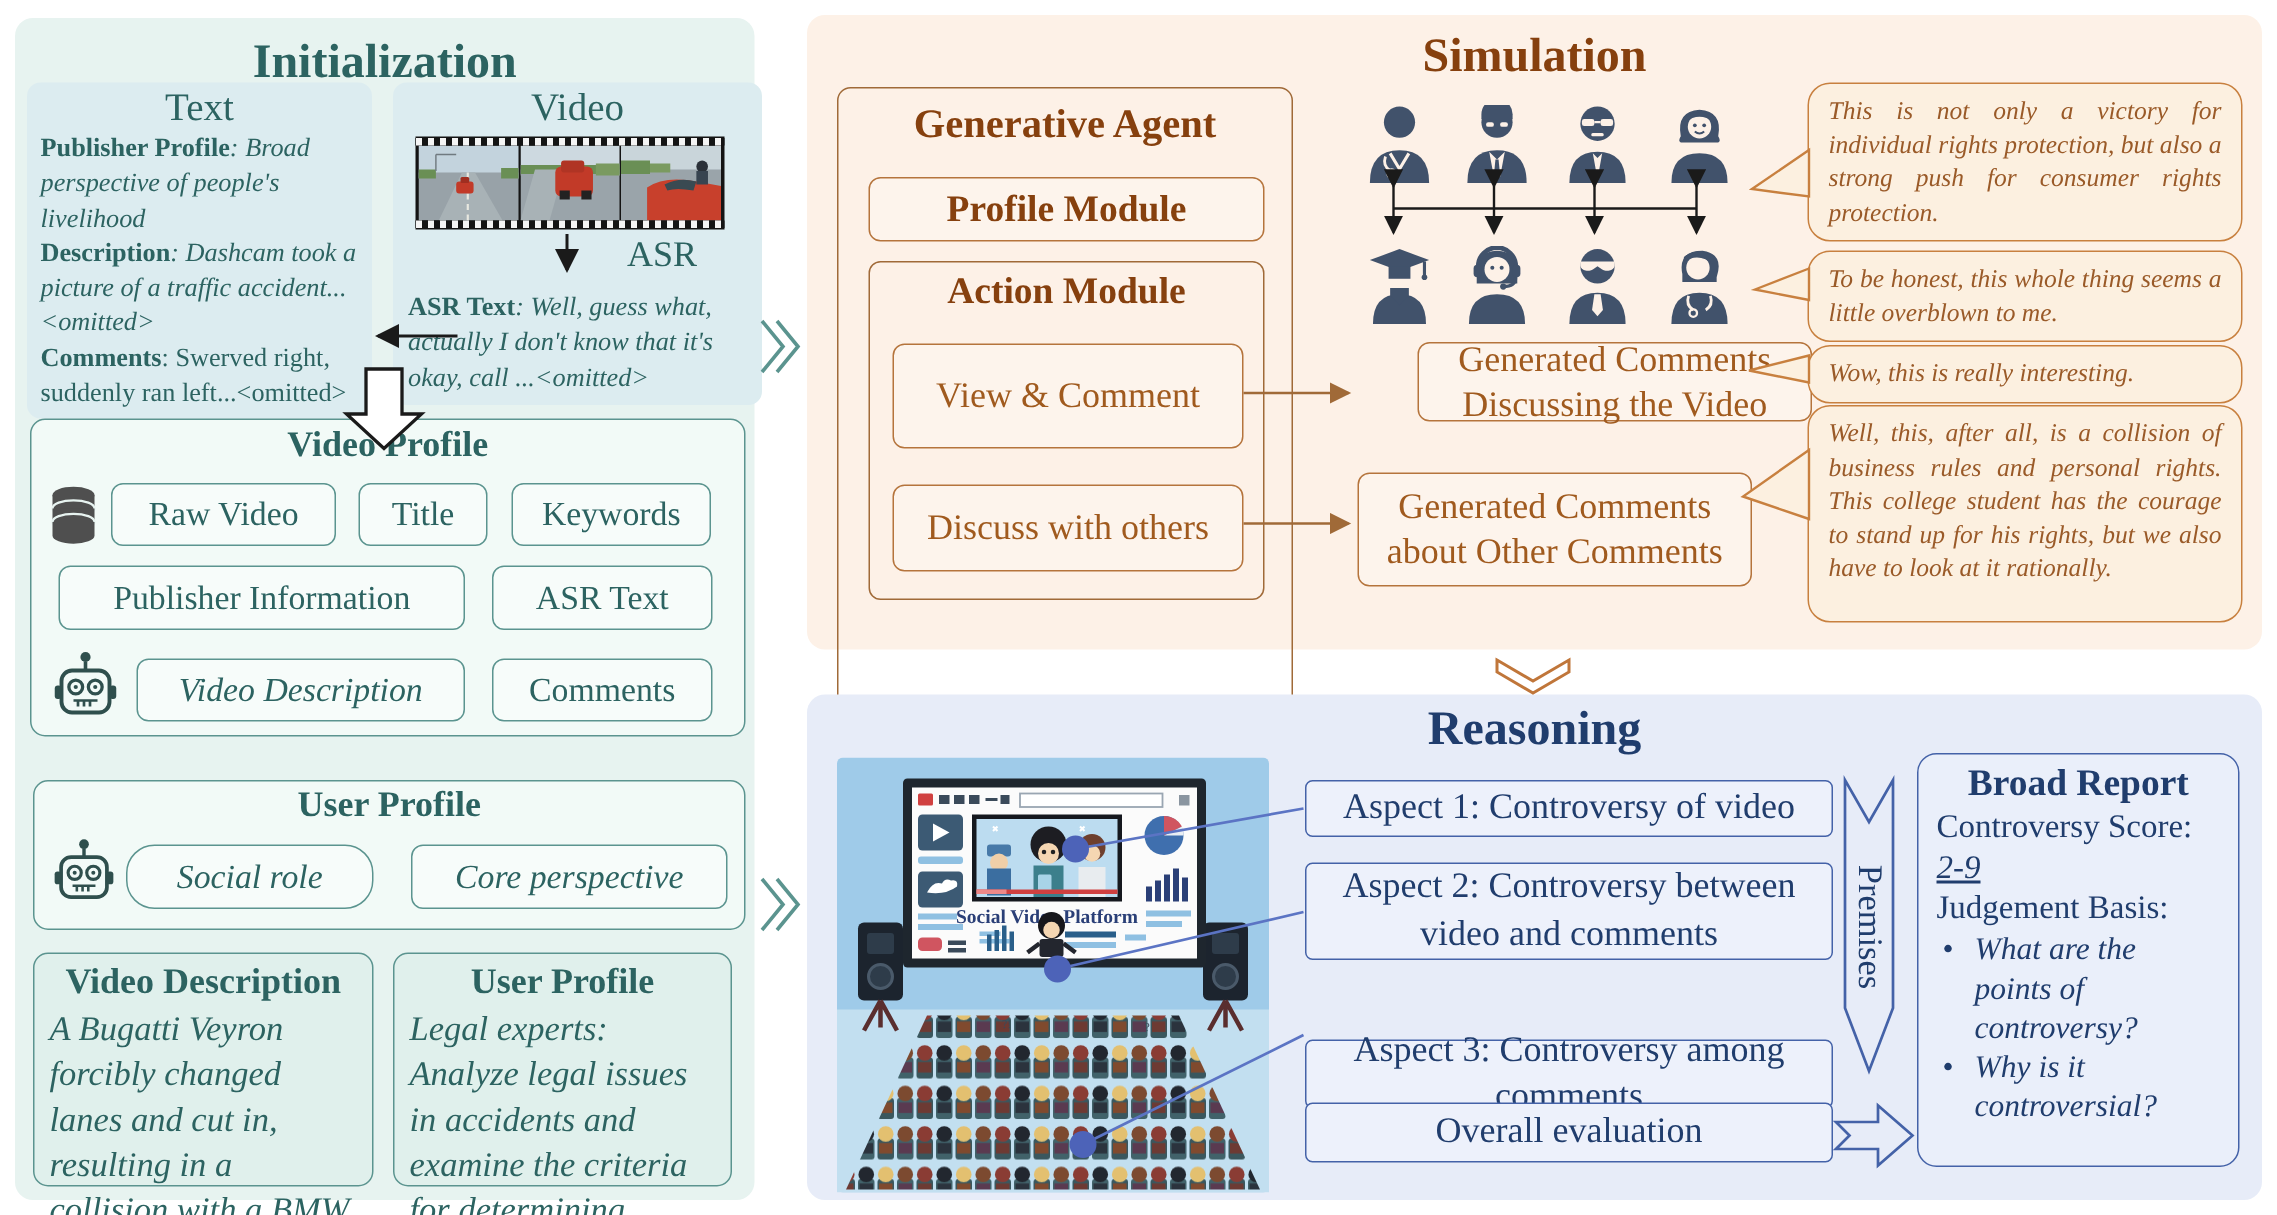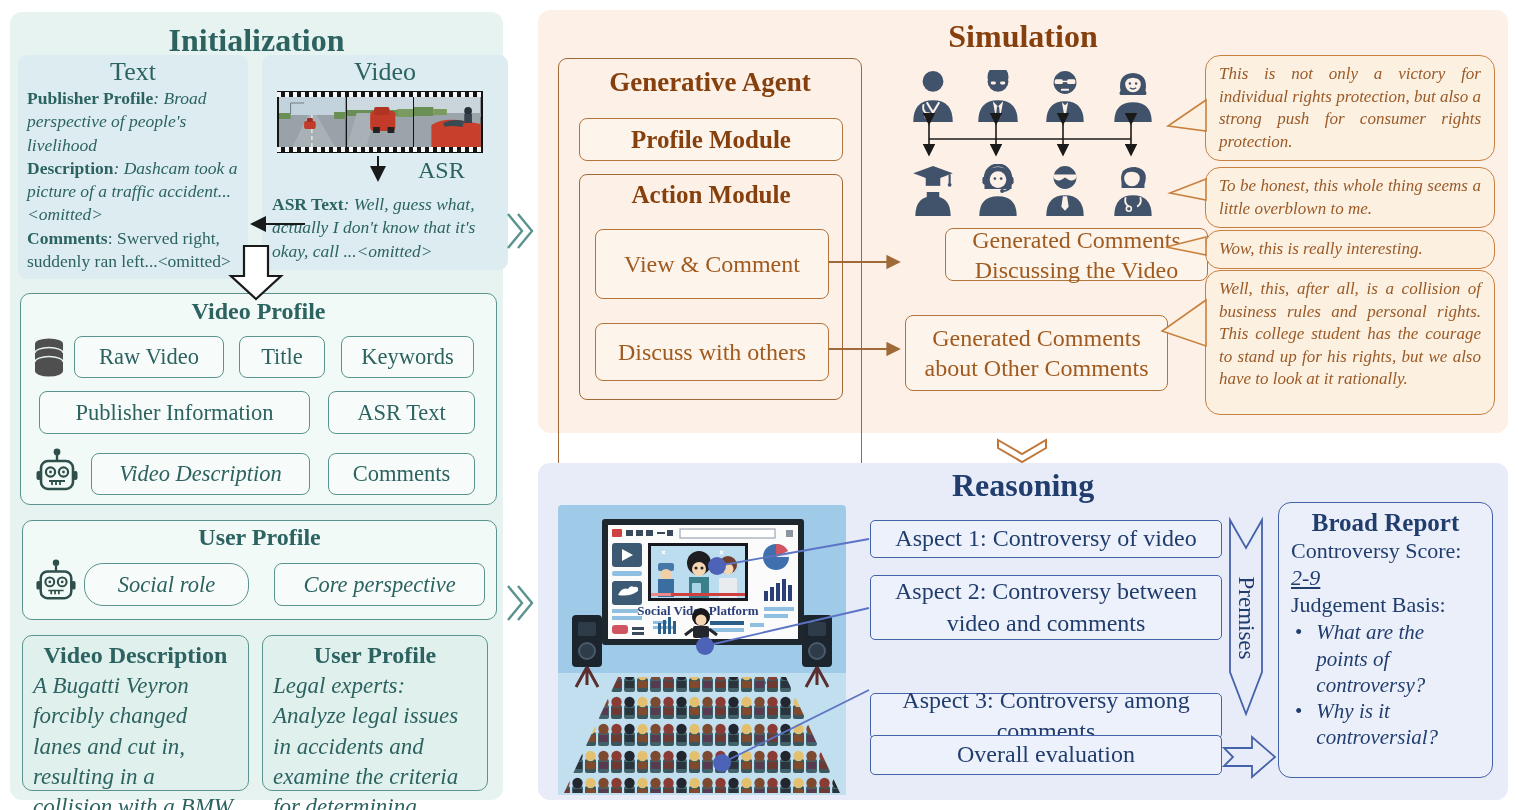--- a/index.html
+++ b/index.html
@@ -115,21 +115,21 @@
           <circle cx="56" cy="14" r="4" fill="#2a3038"></circle>
             <rect x="52" y="17" width="8" height="9" fill="#384450"></rect>
         </svg>
       </div>
       <div class="abs" style="left:128px;top:102px;font-size:24px;color:#2c6361;margin-left:28px;">ASR</div>
       <div class="teal-body" style="position:absolute;left:10px;top:138px;width:228px;">
         <b>ASR Text</b><i>: Well, guess what, actually I don't know that it's okay, call ...&lt;omitted&gt;</i>
       </div>
     </div>
 
-    <div class="outline-teal" style="left:10px;top:281px;width:477px;height:212px;">
+    <div class="outline-teal" style="left:10px;top:267px;width:477px;height:212px;">
       <div class="teal-h" style="font-weight:bold;font-size:24px;margin-top:4px;">Video Profile</div>
       <svg class="abs" style="left:12px;top:44px;" width="32" height="40" viewBox="0 0 32 40">
         <ellipse cx="16" cy="6" rx="14" ry="5.5" fill="#4f4f4f"></ellipse>
         <path d="M2,6 v9 a14,5.5 0 0 0 28,0 v-9" fill="#4f4f4f"></path>
           <ellipse cx="16" cy="15" rx="14" ry="5.5" fill="#4f4f4f" stroke="#e7f3f0" stroke-width="1.5"></ellipse>
         <path d="M2,15 v9 a14,5.5 0 0 0 28,0 v-9" fill="#4f4f4f"></path>
           <ellipse cx="16" cy="24" rx="14" ry="5.5" fill="#4f4f4f" stroke="#e7f3f0" stroke-width="1.5"></ellipse>
         <path d="M2,24 v9 a14,5.5 0 0 0 28,0 v-9" fill="#4f4f4f"></path>
       </svg>
       <div class="fbox" style="left:53px;top:42px;width:150px;height:42px;">Raw Video</div>

